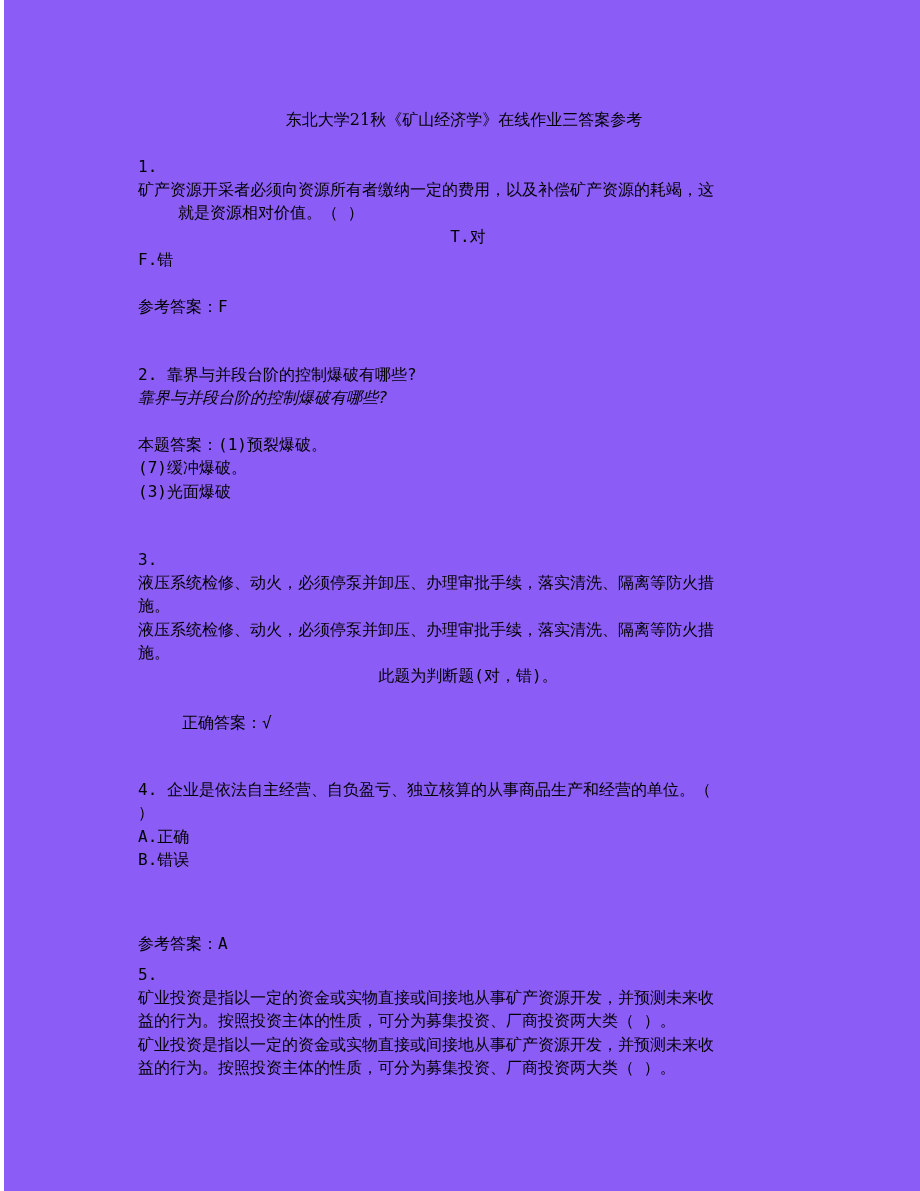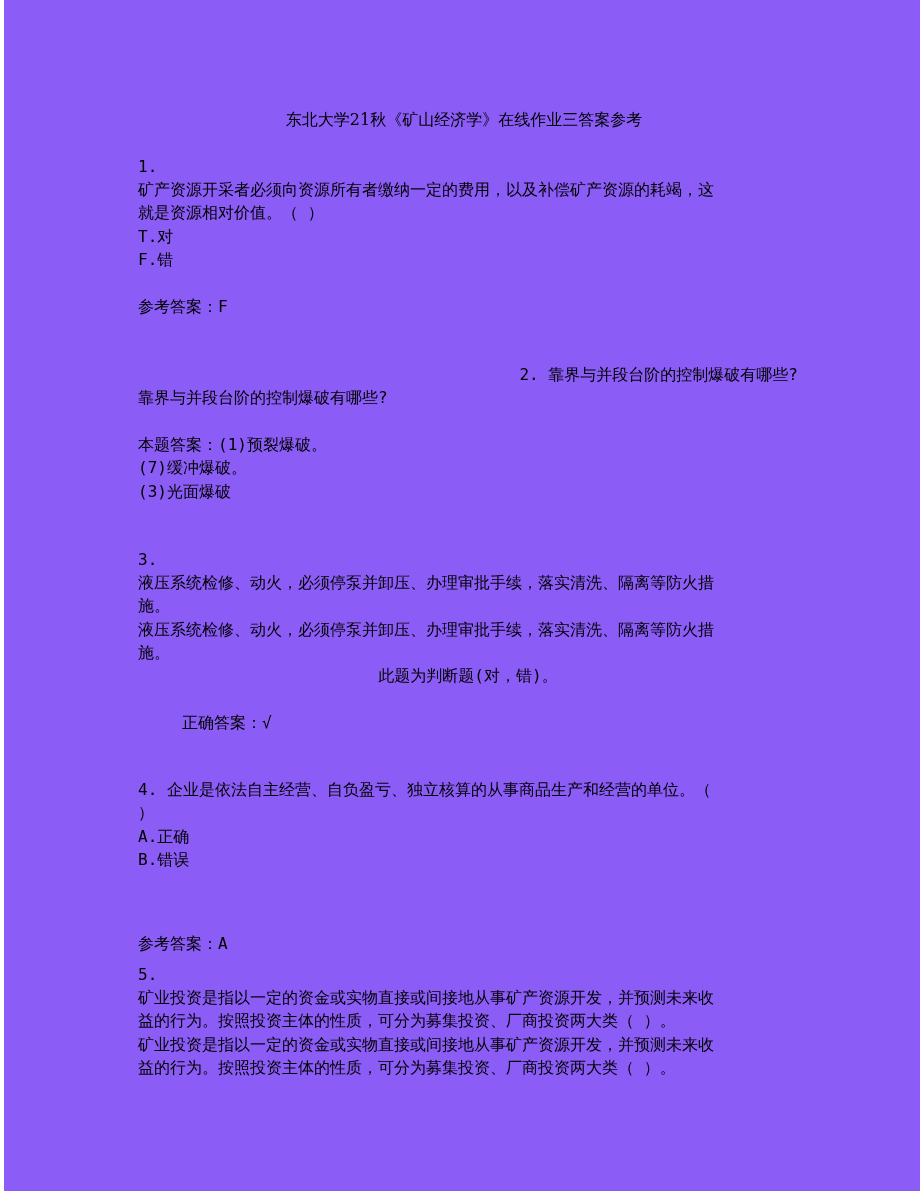--- a/index.html
+++ b/index.html
@@ -46,29 +46,29 @@
 </head>
 <body>
 
 <div class="page">
 
   <div class="title">东北大学21秋《矿山经济学》在线作业三答案参考</div>
 
   <div>
     <div class="line" style="top:156px;">1.</div>
     <div class="line" style="top:179px;">矿产资源开采者必须向资源所有者缴纳一定的费用，以及补偿矿产资源的耗竭，这</div>
-    <div class="line" style="top:202px;">就是资源相对价值。（ ）</div>
-    <div class="line" style="top:226px;">T.对</div>
+    <div class="line" style="top:202px;margin-left:40px;">就是资源相对价值。（ ）</div>
+    <div class="line" style="top:226px;text-align:center;">T.对</div>
     <div class="line" style="top:249px;">F.错</div>
     <div class="line" style="top:296px;">参考答案：F</div>
   </div>
 
   <div>
-    <div class="line" style="top:364px;text-align:right;">2. 靠界与并段台阶的控制爆破有哪些?</div>
-    <div class="line" style="top:387px;">靠界与并段台阶的控制爆破有哪些?</div>
+    <div class="line" style="top:364px;">2. 靠界与并段台阶的控制爆破有哪些?</div>
+    <div class="line" style="top:387px;font-style:italic;">靠界与并段台阶的控制爆破有哪些?</div>
     <div class="line" style="top:434px;">本题答案：(1)预裂爆破。</div>
     <div class="line" style="top:457px;">(7)缓冲爆破。</div>
     <div class="line" style="top:481px;">(3)光面爆破</div>
   </div>
 
   <div>
     <div class="line" style="top:549px;">3.</div>
     <div class="line" style="top:572px;">液压系统检修、动火，必须停泵并卸压、办理审批手续，落实清洗、隔离等防火措</div>
     <div class="line" style="top:595px;">施。</div>
     <div class="line" style="top:619px;">液压系统检修、动火，必须停泵并卸压、办理审批手续，落实清洗、隔离等防火措</div>

